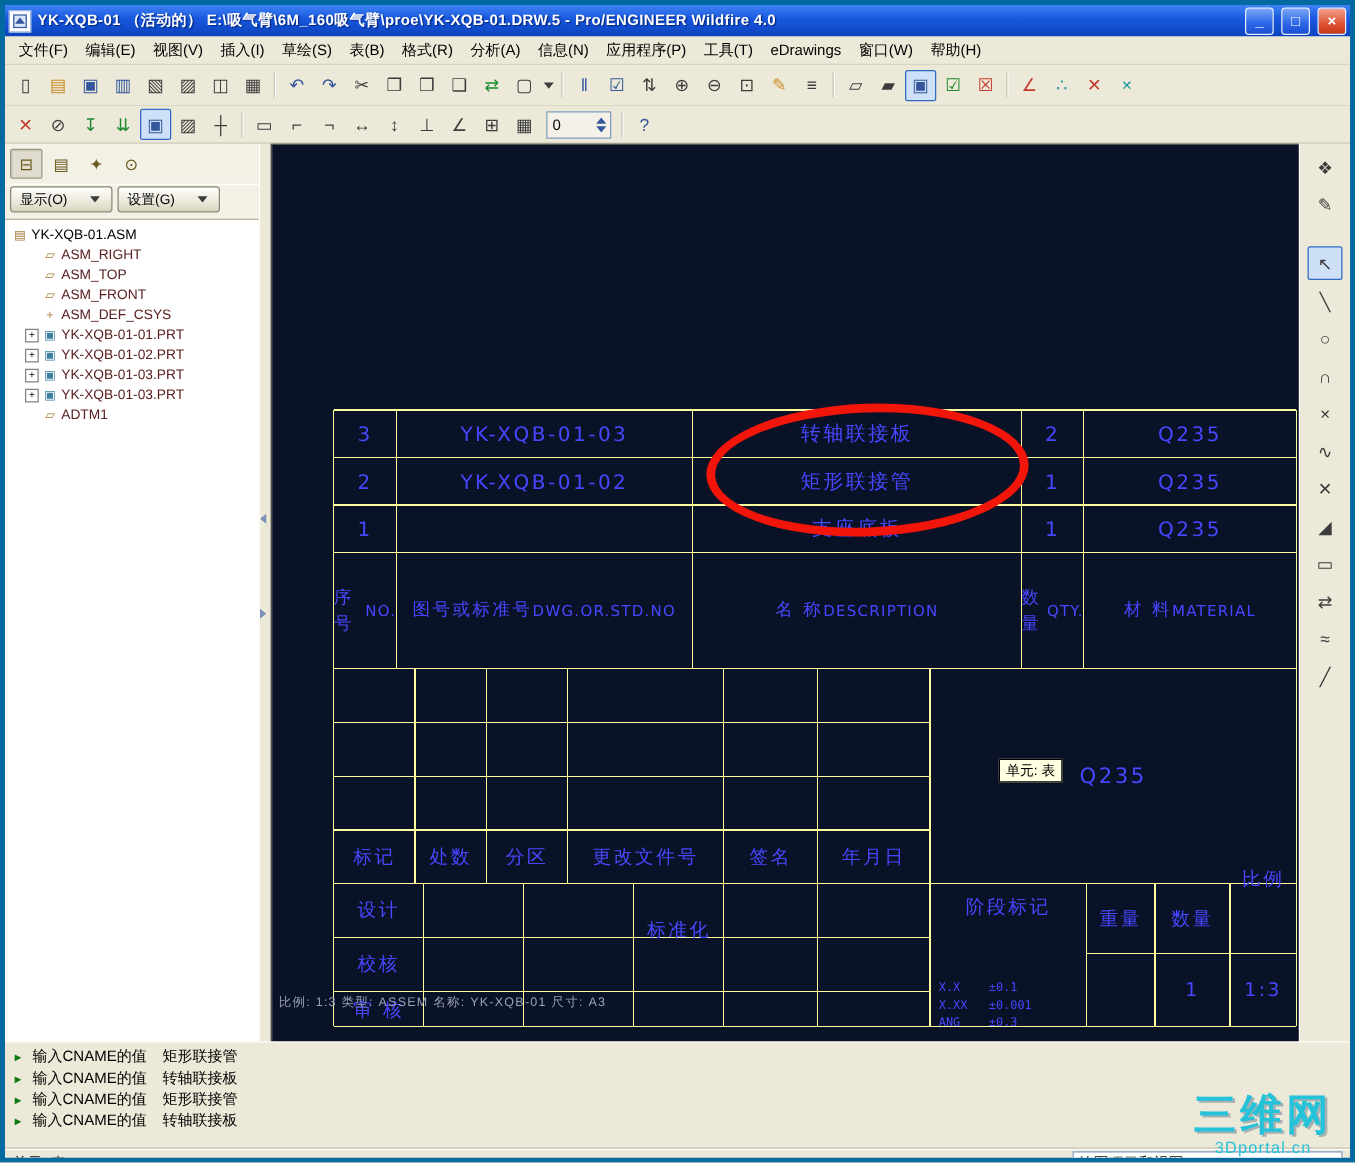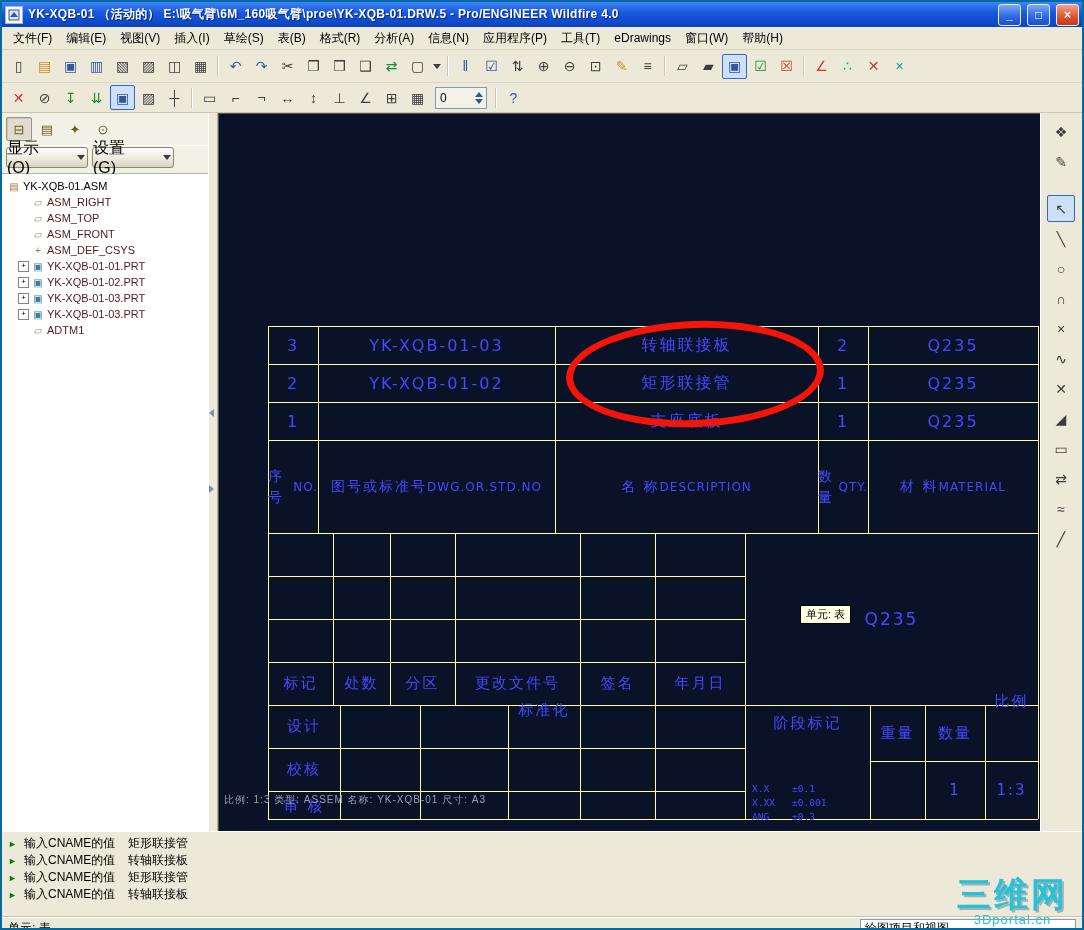--- a/index.html
+++ b/index.html
@@ -1,17 +1,17 @@
 <!DOCTYPE html>
 <html><head>
 <meta charset="utf-8">
 <style>
   html,body{margin:0;padding:0;background:#fff;}
   .window{width:1084px;height:930px;position:relative;box-sizing:border-box;
-    border:2px solid #0369a1;background:#ece9d8;font-family:"Liberation Sans",sans-serif;overflow:hidden;}
+    border:4px solid #0369a1;background:#ece9d8;font-family:"Liberation Sans",sans-serif;overflow:hidden;}
   
   .titlebar{height:25px;display:flex;align-items:center;gap:5px;padding:0 3px;
     background:linear-gradient(180deg,#3f83f5 0%,#1857dd 45%,#0b43bd 100%);}
   .appicon{width:16px;height:16px;background:#fff;border:1px solid #9db8e0;display:flex;align-items:center;justify-content:center;}
   .appicon svg{display:block;}
   .wtitle{flex:1;color:#fff;font-weight:bold;font-size:12px;white-space:nowrap;overflow:hidden;
     text-shadow:1px 1px 1px #00257e;letter-spacing:.3px;}
   .cap{width:21px;height:20px;border-radius:3px;border:1px solid #e8f0fd;color:#fff;font-size:12px;font-weight:bold;
     display:flex;align-items:center;justify-content:center;line-height:1;
     background:linear-gradient(180deg,#7aa7f5,#2b67e8 60%,#1a4fd0);margin-left:1px;}
@@ -36,21 +36,21 @@
   .tri-up{width:0;height:0;border-left:4px solid transparent;border-right:4px solid transparent;border-bottom:5px solid #33569c;}
   .tri-dn{width:0;height:0;border-left:4px solid transparent;border-right:4px solid transparent;border-top:5px solid #33569c;}
   
   .workarea{display:flex;height:718px;}
   .leftpanel{width:206px;display:flex;flex-direction:column;background:#f3f1e6;}
   .lp-tabs{height:28px;display:flex;align-items:center;gap:2px;padding:2px 4px;border-bottom:1px solid #fff;}
   .lpi{width:24px;height:22px;display:flex;align-items:center;justify-content:center;font-size:13px;color:#6a5a20;
     border:1px solid transparent;border-radius:2px;}
   .lpi.active{background:#e0ddd0;border:1px solid #9a9684;box-shadow:inset 1px 1px 1px #c9c5b2;}
   .lp-btnrow{height:23px;display:flex;gap:4px;padding:1px 4px 3px;border-bottom:1px solid #b8b4a0;box-shadow:0 1px 0 #fff;}
-  .xpbtn{flex:none;display:flex;align-items:center;justify-content:center;gap:16px;width:80px;height:19px;font-size:16px;color:#000;
+  .xpbtn{flex:none;display:flex;align-items:center;justify-content:center;gap:16px;width:80px;height:19px;font-size:11px;color:#000;
     border:1px solid #8a8773;border-radius:3px;background:linear-gradient(180deg,#fefefe,#e8e4d4 70%,#d8d4c0);}
   .tree{flex:1;background:#fff;margin:0;padding:4px 2px;overflow:hidden;font-size:11px;}
   .trow{display:flex;align-items:center;height:16px;gap:3px;color:#5a2020;white-space:nowrap;}
   .trow.root{color:#000;padding-left:4px;}
   .trow.child{padding-left:14px;}
   .ticon{width:12px;text-align:center;font-size:10px;color:#a87b3c;flex:none;}
   .ticon.part{color:#3f7f9f;}
   .ebox{width:9px;height:9px;border:1px solid #848484;background:#fff;font-size:8px;line-height:8px;text-align:center;color:#000;flex:none;}
   .spacer{width:11px;flex:none;}
   .splitter{width:8px;background:#ece9d8;border-left:1px solid #fff;border-right:1px solid #b0ac98;position:relative;}
@@ -317,21 +317,21 @@
       </div>
 
       <div class="dc" style="left:50px;top:549px;width:65px;height:43px;font-size:15px">标记</div>
       <div class="dc" style="left:115px;top:549px;width:57px;height:43px;font-size:15px">处数</div>
       <div class="dc" style="left:172px;top:549px;width:65px;height:43px;font-size:15px">分区</div>
       <div class="dc" style="left:237px;top:549px;width:125px;height:43px;font-size:15px">更改文件号</div>
       <div class="dc" style="left:362px;top:549px;width:75px;height:43px;font-size:15px">签名</div>
       <div class="dc" style="left:437px;top:549px;width:90px;height:43px;font-size:15px">年月日</div>
 
       <div class="dc" style="left:50px;top:592px;width:72px;height:43px;font-size:15px">设计</div>
-      <div class="dc" style="left:290px;top:576px;width:72px;height:43px;font-size:15px">标准化</div>
+      <div class="dc" style="left:290px;top:608px;width:72px;height:43px;font-size:15px">标准化</div>
       <div class="dc" style="left:50px;top:635px;width:72px;height:43px;font-size:15px">校核</div>
       <div class="dc" style="left:50px;top:678px;width:72px;height:30px;font-size:15px">审 核</div>
 
       <div class="dc" style="left:527px;top:478px;width:293px;height:55px;font-size:17px">Q235</div>
       <div class="dc" style="left:527px;top:594px;width:125px;height:32px;font-size:15px">阶段标记</div>
       <div class="tol" style="left:534px;top:630px">X.X    ±0.1</div>
       <div class="tol" style="left:534px;top:644px">X.XX   ±0.001</div>
       <div class="tol" style="left:534px;top:658px">ANG    ±0.3</div>
       <div class="dc" style="left:652px;top:592px;width:55px;height:56px;font-size:15px">重量</div>
       <div class="dc" style="left:707px;top:592px;width:60px;height:56px;font-size:15px">数量</div>

